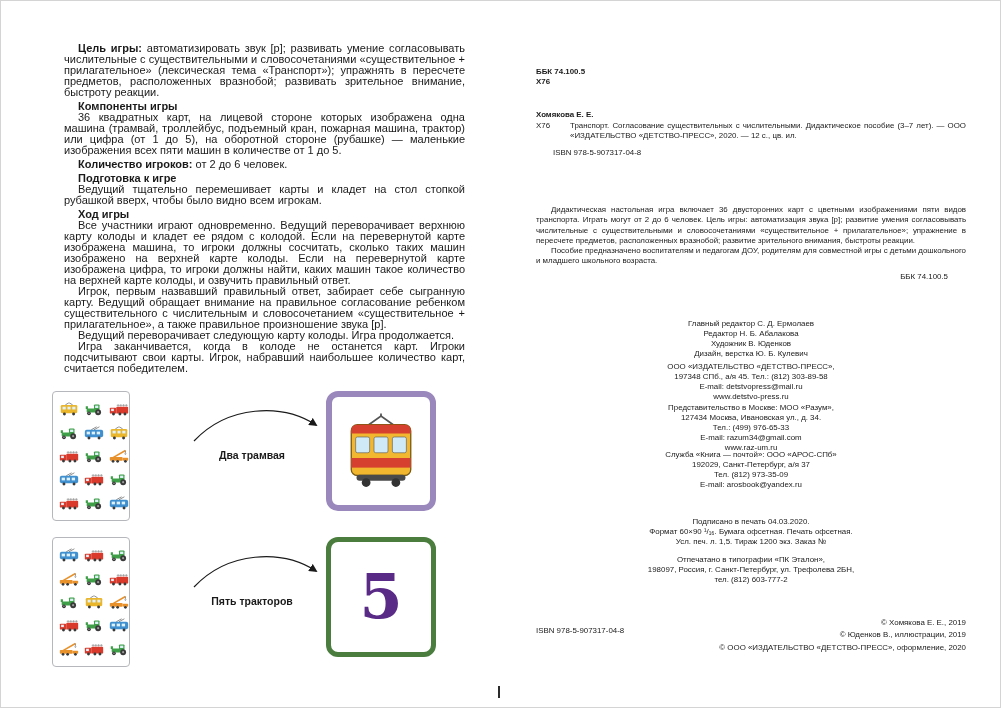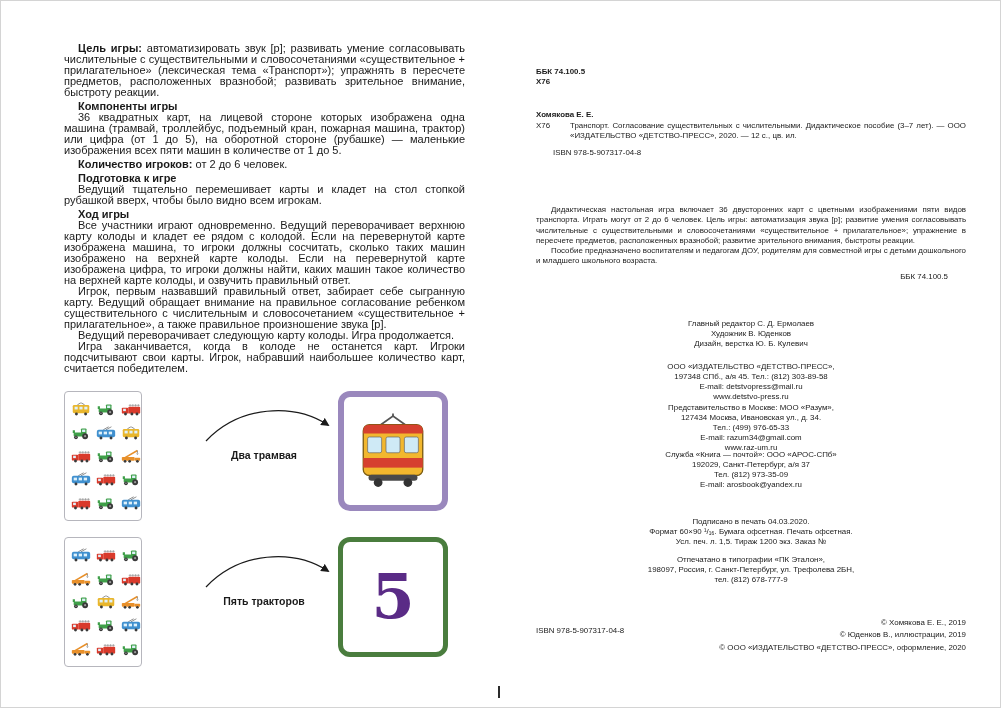--- a/index.html
+++ b/index.html
@@ -9,21 +9,21 @@
            border:1px solid #d4d4d4; overflow:hidden; }
 
   
   .page-left-text { position:absolute; left:63px; top:42px; width:401px;
                     font-size:11px; line-height:11px; text-align:justify; }
   .page-left-text p { text-indent:14px; }
   .runin { font-weight:bold; }
   .sec-heading { font-weight:bold; text-indent:14px; margin-top:3px; }
   .gap { margin-top:3px; }
 
-  .example { position:absolute; left:63px; width:401px; height:134px; }
+  .example { position:absolute; left:51px; width:401px; height:134px; }
   #example-1 { top:388px; }
   #example-2 { top:534px;padding-left:12px; }
 
   .mini-card { position:absolute; left:0; top:2px; width:78px; height:130px;
                background:#fff; border:1px solid #b6b6bd; border-radius:4px;
                padding:6px 5px; display:grid;
                grid-template-columns:repeat(3,1fr); grid-template-rows:repeat(5,1fr);
                column-gap:3px; row-gap:1px; align-items:center; justify-items:center; }
   .mini-veh { width:22px; height:14px; display:block; }
 
@@ -286,20 +286,21 @@
     </div>
 
     <div class="r-abs r-annotation">
       <p>Дидактическая настольная игра включает 36 двусторонних карт с цветными изображениями пяти видов транспорта. Играть могут от 2 до 6 человек. Цель игры: автоматизация звука [р]; развитие умения согласовывать числительные с существительными и словосочетаниями «существительное + прилагательное»; упражнение в пересчете предметов, расположенных вразнобой; развитие зрительного внимания, быстроты реакции.</p>
       <p>Пособие предназначено воспитателям и педагогам ДОУ, родителям для совместной игры с детьми дошкольного и младшего школьного возраста.</p>
       <div class="bbk-bottom">ББК 74.100.5</div>
     </div>
 
     <div class="r-abs r-credits centered">
       <div>Главный редактор С. Д. Ермолаев</div>
+      <div>Редактор Н. Б. Абалакова</div>
       <div>Художник В. Юденков</div>
       <div>Дизайн, верстка Ю. Б. Кулевич</div>
     </div>
 
     <div class="r-abs r-publisher centered">
       <div>ООО «ИЗДАТЕЛЬСТВО «ДЕТСТВО-ПРЕСС»,</div>
       <div>197348 СПб., а/я 45. Тел.: (812) 303-89-58</div>
       <div>E-mail: detstvopress@mail.ru</div>
       <div>www.detstvo-press.ru</div>
     </div>
@@ -321,21 +322,21 @@
 
     <div class="r-abs r-printinfo centered">
       <div>Подписано в печать 04.03.2020.</div>
       <div>Формат 60×90 ¹/₁₆. Бумага офсетная. Печать офсетная.</div>
       <div>Усл. печ. л. 1,5. Тираж 1200 экз. Заказ №</div>
     </div>
 
     <div class="r-abs r-printer centered">
       <div>Отпечатано в типографии «ПК Эталон»,</div>
       <div>198097, Россия, г. Санкт-Петербург, ул. Трефолева 2БН,</div>
-      <div>тел. (812) 678-777-9</div>
+      <div>тел. (812) 603-777-2</div>
     </div>
 
     <div class="r-abs r-bottom">
       <span class="isbn-bottom">ISBN 978-5-907317-04-8</span>
       <div class="copyright-block">
         <div>© Хомякова Е. Е., 2019</div>
         <div>© Юденков В., иллюстрации, 2019</div>
         <div>© ООО «ИЗДАТЕЛЬСТВО «ДЕТСТВО-ПРЕСС», оформление, 2020</div>
       </div>
     </div>

